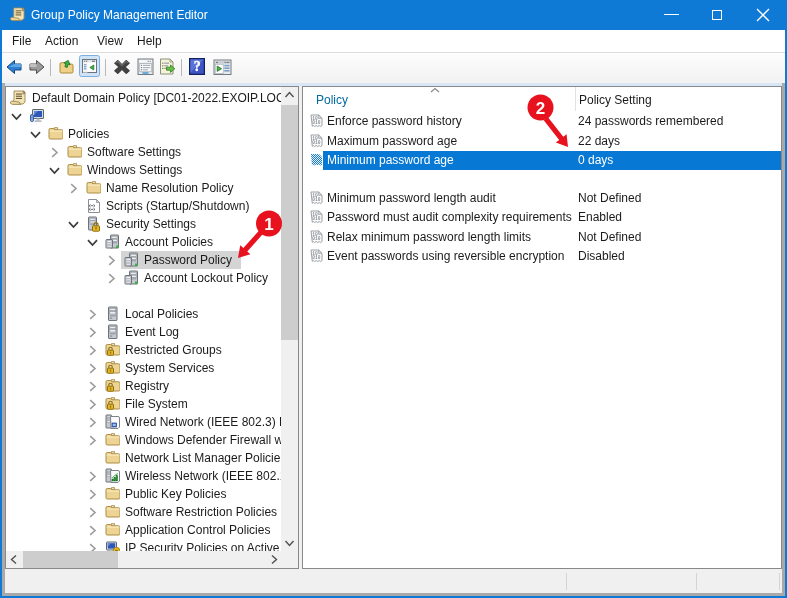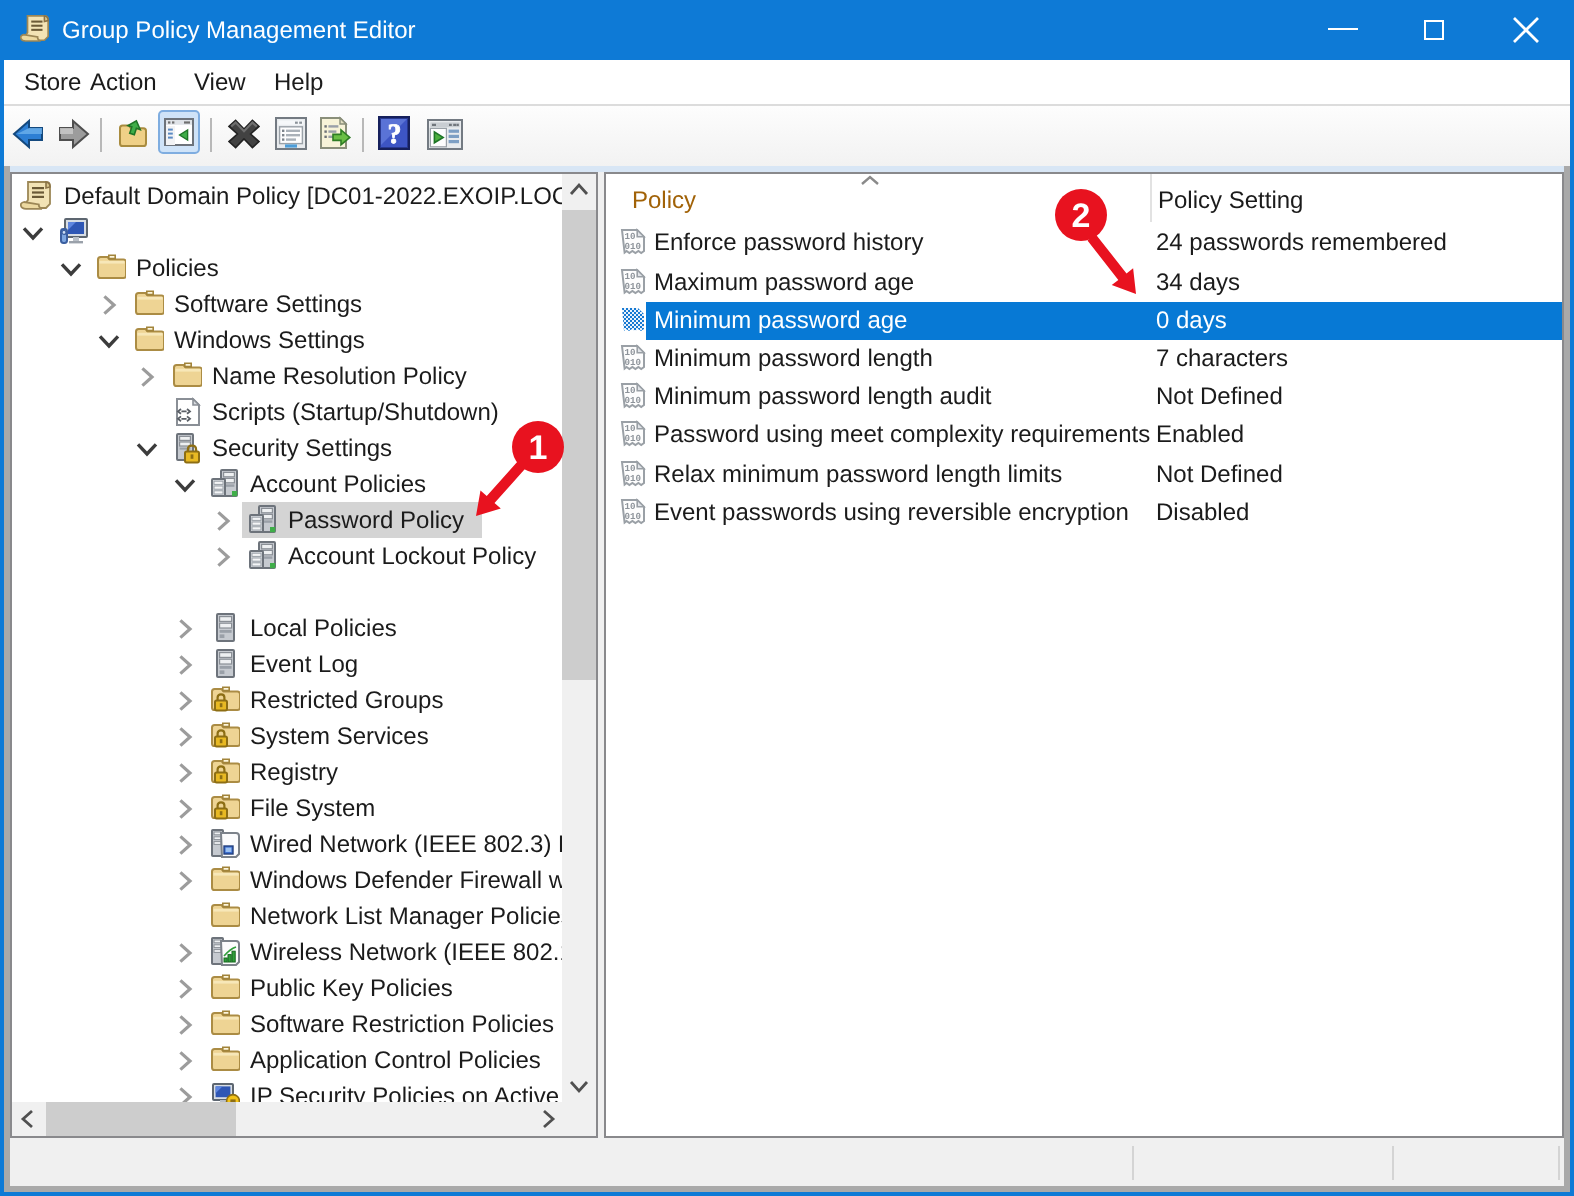--- a/index.html
+++ b/index.html
@@ -20,21 +20,21 @@
         </svg></div>
   <div class="abs" style="left:31px;top:0;height:30px;line-height:30px;color:#fff;font-size:12px">Group Policy Management Editor</div>
   <div class="abs" style="left:664px;top:14px;width:15px;height:1.4px;background:#fff"></div>
   <div class="abs" style="left:712px;top:10px;width:10px;height:10px;border:1.4px solid #fff"></div>
   <div class="abs" style="left:756px;top:8px;width:14px;height:14px"><svg width="14" height="14" viewBox="0 0 14 14" style="" xmlns="http://www.w3.org/2000/svg">
           <path d="M1 1 L13 13 M13 1 L1 13" stroke="#fff" stroke-width="1.4"></path>
         </svg></div>
 </div>
 
 <div class="abs" style="left:2px;top:30px;width:783px;height:23px;background:#fff">
-  <div class="abs" style="left:10px;top:4px">Store</div>
+  <div class="abs" style="left:10px;top:4px">File</div>
   <div class="abs" style="left:43px;top:4px">Action</div>
   <div class="abs" style="left:95px;top:4px">View</div>
   <div class="abs" style="left:135px;top:4px">Help</div>
 </div>
 <div class="abs" style="left:2px;top:52px;width:783px;height:1px;background:#dcdcdc"></div>
 
 <div class="abs" style="left:2px;top:53px;width:783px;height:30px;background:linear-gradient(#fdfdfd,#f2f2f2)">
   <div class="abs" style="left:4px;top:0"><svg width="17" height="18" viewBox="0 0 17 18" style="margin-top:5px" xmlns="http://www.w3.org/2000/svg">
           <path d="M1 9 L8.5 2.5 V6 H15 V12 H8.5 V15.5 Z" fill="#2d7fd4" stroke="#14497e" stroke-width="1"></path>
           <path d="M8.5 6 H15 V9 H2.5 Z" fill="#6aaeea" opacity="0.85"></path>
@@ -459,21 +459,21 @@
           </svg></div>
     <div class="abs" style="left:17px;top:0;width:95px;height:17px;background:#cdcdcd"></div>
     <div class="abs" style="left:259px;top:0;width:17px;height:17px"><svg width="17" height="17" viewBox="0 0 17 17" style="" xmlns="http://www.w3.org/2000/svg">
             <path d="M7 4.5 L11.5 8.5 L7 12.5" fill="none" stroke="#505050" stroke-width="1.4"></path>
           </svg></div>
   </div>
 </div>
 
 <div class="abs" style="left:302px;top:86px;width:480px;height:483px;background:#fff;border:1px solid #89898c;overflow:hidden">
   <div class="abs" style="left:0;top:0;right:0;height:24px;background:#fff">
-    <div class="abs" style="left:13px;top:3px;height:20px;line-height:20px;color:#a16207">Policy</div>
+    <div class="abs" style="left:13px;top:3px;height:20px;line-height:20px;color:#0369a1">Policy</div>
     <div class="abs" style="left:276px;top:3px;height:20px;line-height:20px;color:#1b1b1b">Policy Setting</div>
     <div class="abs" style="left:272px;top:0;width:1px;height:24px;background:#e2e2e2"></div>
     <div class="abs" style="left:127px;top:-5px"><svg width="10" height="6" viewBox="0 0 10 6" style="" xmlns="http://www.w3.org/2000/svg">
             <path d="M1 5 L5 1.5 L9 5" fill="none" stroke="#8a8a8a" stroke-width="1.2"></path>
           </svg></div>
   </div>
 <div style="position:absolute;left:0;top:25.4px;right:0;height:19.2px;color:#1b1b1b">
         <div style="position:absolute;left:7px;top:2px"><svg width="13" height="14" viewBox="0 0 13 14" style="" xmlns="http://www.w3.org/2000/svg">
             <path d="M1 1 h7.6 l3.4 3.4 v7.1 l-1.4 1 -1.4-1 -1.5 1 -1.5-1 -1.5 1 -1.4-1 -1 .8 Z" fill="#fdfdfd" stroke="#9aa0a6" stroke-width="1"></path>
             <path d="M8.6 1 l3.4 3.4 h-3.4 Z" fill="#e1e4e8" stroke="#9aa0a6" stroke-width=".8"></path>
@@ -484,65 +484,55 @@
         <div style="position:absolute;left:275px;top:0;height:19.2px;line-height:19.2px;white-space:nowrap">24 passwords remembered</div>
       </div>
 <div style="position:absolute;left:0;top:44.6px;right:0;height:19.2px;color:#1b1b1b">
         <div style="position:absolute;left:7px;top:2px"><svg width="13" height="14" viewBox="0 0 13 14" style="" xmlns="http://www.w3.org/2000/svg">
             <path d="M1 1 h7.6 l3.4 3.4 v7.1 l-1.4 1 -1.4-1 -1.5 1 -1.5-1 -1.5 1 -1.4-1 -1 .8 Z" fill="#fdfdfd" stroke="#9aa0a6" stroke-width="1"></path>
             <path d="M8.6 1 l3.4 3.4 h-3.4 Z" fill="#e1e4e8" stroke="#9aa0a6" stroke-width=".8"></path>
             <text x="2.2" y="5.6" font-family="Liberation Mono, monospace" font-size="4.6" fill="#8d939a" font-weight="bold">10</text>
             <text x="2.2" y="10.4" font-family="Liberation Mono, monospace" font-size="4.6" fill="#8d939a" font-weight="bold">010</text>
           </svg></div>
         <div style="position:absolute;left:24px;top:0;height:19.2px;line-height:19.2px;white-space:nowrap">Maximum password age</div>
-        <div style="position:absolute;left:275px;top:0;height:19.2px;line-height:19.2px;white-space:nowrap">34 days</div>
+        <div style="position:absolute;left:275px;top:0;height:19.2px;line-height:19.2px;white-space:nowrap">22 days</div>
       </div>
 <div style="position:absolute;left:20px;top:63.8px;right:0;height:19.6px;background:#0779d5"></div>
 <div style="position:absolute;left:0;top:63.8px;right:0;height:19.2px;color:#fff">
         <div style="position:absolute;left:7px;top:2px"><svg width="13" height="14" viewBox="0 0 13 14" style="" xmlns="http://www.w3.org/2000/svg">
             <defs>
               <pattern id="dith" width="2" height="2" patternUnits="userSpaceOnUse">
                 <rect width="2" height="2" fill="#eaf2fb"></rect>
                 <rect x="0" y="0" width="1" height="1" fill="#1679d2"></rect>
                 <rect x="1" y="1" width="1" height="1" fill="#1679d2"></rect>
               </pattern>
             </defs>
             <path d="M1 1 h8 l3 3 v7.5 l-1.5 1 -1.5-1 -1.5 1 -1.5-1 -1.5 1 -1.5-1 -1 1 Z" fill="url(#dith)"></path>
           </svg></div>
         <div style="position:absolute;left:24px;top:0;height:19.2px;line-height:19.2px;white-space:nowrap">Minimum password age</div>
         <div style="position:absolute;left:275px;top:0;height:19.2px;line-height:19.2px;white-space:nowrap">0 days</div>
       </div>
-<div style="position:absolute;left:0;top:83.0px;right:0;height:19.2px;color:#1b1b1b">
+<div style="position:absolute;left:0;top:102.2px;right:0;height:19.2px;color:#1b1b1b">
         <div style="position:absolute;left:7px;top:2px"><svg width="13" height="14" viewBox="0 0 13 14" style="" xmlns="http://www.w3.org/2000/svg">
             <path d="M1 1 h7.6 l3.4 3.4 v7.1 l-1.4 1 -1.4-1 -1.5 1 -1.5-1 -1.5 1 -1.4-1 -1 .8 Z" fill="#fdfdfd" stroke="#9aa0a6" stroke-width="1"></path>
             <path d="M8.6 1 l3.4 3.4 h-3.4 Z" fill="#e1e4e8" stroke="#9aa0a6" stroke-width=".8"></path>
             <text x="2.2" y="5.6" font-family="Liberation Mono, monospace" font-size="4.6" fill="#8d939a" font-weight="bold">10</text>
             <text x="2.2" y="10.4" font-family="Liberation Mono, monospace" font-size="4.6" fill="#8d939a" font-weight="bold">010</text>
           </svg></div>
-        <div style="position:absolute;left:24px;top:0;height:19.2px;line-height:19.2px;white-space:nowrap">Minimum password length</div>
-        <div style="position:absolute;left:275px;top:0;height:19.2px;line-height:19.2px;white-space:nowrap">7 characters</div>
-      </div>
-<div style="position:absolute;left:0;top:102.2px;right:0;height:19.2px;color:#1b1b1b">
+        <div style="position:absolute;left:24px;top:0;height:19.2px;line-height:19.2px;white-space:nowrap">Minimum password length audit</div>
+        <div style="position:absolute;left:275px;top:0;height:19.2px;line-height:19.2px;white-space:nowrap">Not Defined</div>
+      </div>
+<div style="position:absolute;left:0;top:121.4px;right:0;height:19.2px;color:#1b1b1b">
         <div style="position:absolute;left:7px;top:2px"><svg width="13" height="14" viewBox="0 0 13 14" style="" xmlns="http://www.w3.org/2000/svg">
             <path d="M1 1 h7.6 l3.4 3.4 v7.1 l-1.4 1 -1.4-1 -1.5 1 -1.5-1 -1.5 1 -1.4-1 -1 .8 Z" fill="#fdfdfd" stroke="#9aa0a6" stroke-width="1"></path>
             <path d="M8.6 1 l3.4 3.4 h-3.4 Z" fill="#e1e4e8" stroke="#9aa0a6" stroke-width=".8"></path>
             <text x="2.2" y="5.6" font-family="Liberation Mono, monospace" font-size="4.6" fill="#8d939a" font-weight="bold">10</text>
             <text x="2.2" y="10.4" font-family="Liberation Mono, monospace" font-size="4.6" fill="#8d939a" font-weight="bold">010</text>
           </svg></div>
-        <div style="position:absolute;left:24px;top:0;height:19.2px;line-height:19.2px;white-space:nowrap">Minimum password length audit</div>
-        <div style="position:absolute;left:275px;top:0;height:19.2px;line-height:19.2px;white-space:nowrap">Not Defined</div>
-      </div>
-<div style="position:absolute;left:0;top:121.4px;right:0;height:19.2px;color:#1b1b1b">
-        <div style="position:absolute;left:7px;top:2px"><svg width="13" height="14" viewBox="0 0 13 14" style="" xmlns="http://www.w3.org/2000/svg">
-            <path d="M1 1 h7.6 l3.4 3.4 v7.1 l-1.4 1 -1.4-1 -1.5 1 -1.5-1 -1.5 1 -1.4-1 -1 .8 Z" fill="#fdfdfd" stroke="#9aa0a6" stroke-width="1"></path>
-            <path d="M8.6 1 l3.4 3.4 h-3.4 Z" fill="#e1e4e8" stroke="#9aa0a6" stroke-width=".8"></path>
-            <text x="2.2" y="5.6" font-family="Liberation Mono, monospace" font-size="4.6" fill="#8d939a" font-weight="bold">10</text>
-            <text x="2.2" y="10.4" font-family="Liberation Mono, monospace" font-size="4.6" fill="#8d939a" font-weight="bold">010</text>
-          </svg></div>
-        <div style="position:absolute;left:24px;top:0;height:19.2px;line-height:19.2px;white-space:nowrap">Password using meet complexity requirements</div>
+        <div style="position:absolute;left:24px;top:0;height:19.2px;line-height:19.2px;white-space:nowrap">Password must audit complexity requirements</div>
         <div style="position:absolute;left:275px;top:0;height:19.2px;line-height:19.2px;white-space:nowrap">Enabled</div>
       </div>
 <div style="position:absolute;left:0;top:140.6px;right:0;height:19.2px;color:#1b1b1b">
         <div style="position:absolute;left:7px;top:2px"><svg width="13" height="14" viewBox="0 0 13 14" style="" xmlns="http://www.w3.org/2000/svg">
             <path d="M1 1 h7.6 l3.4 3.4 v7.1 l-1.4 1 -1.4-1 -1.5 1 -1.5-1 -1.5 1 -1.4-1 -1 .8 Z" fill="#fdfdfd" stroke="#9aa0a6" stroke-width="1"></path>
             <path d="M8.6 1 l3.4 3.4 h-3.4 Z" fill="#e1e4e8" stroke="#9aa0a6" stroke-width=".8"></path>
             <text x="2.2" y="5.6" font-family="Liberation Mono, monospace" font-size="4.6" fill="#8d939a" font-weight="bold">10</text>
             <text x="2.2" y="10.4" font-family="Liberation Mono, monospace" font-size="4.6" fill="#8d939a" font-weight="bold">010</text>
           </svg></div>
         <div style="position:absolute;left:24px;top:0;height:19.2px;line-height:19.2px;white-space:nowrap">Relax minimum password length limits</div>

